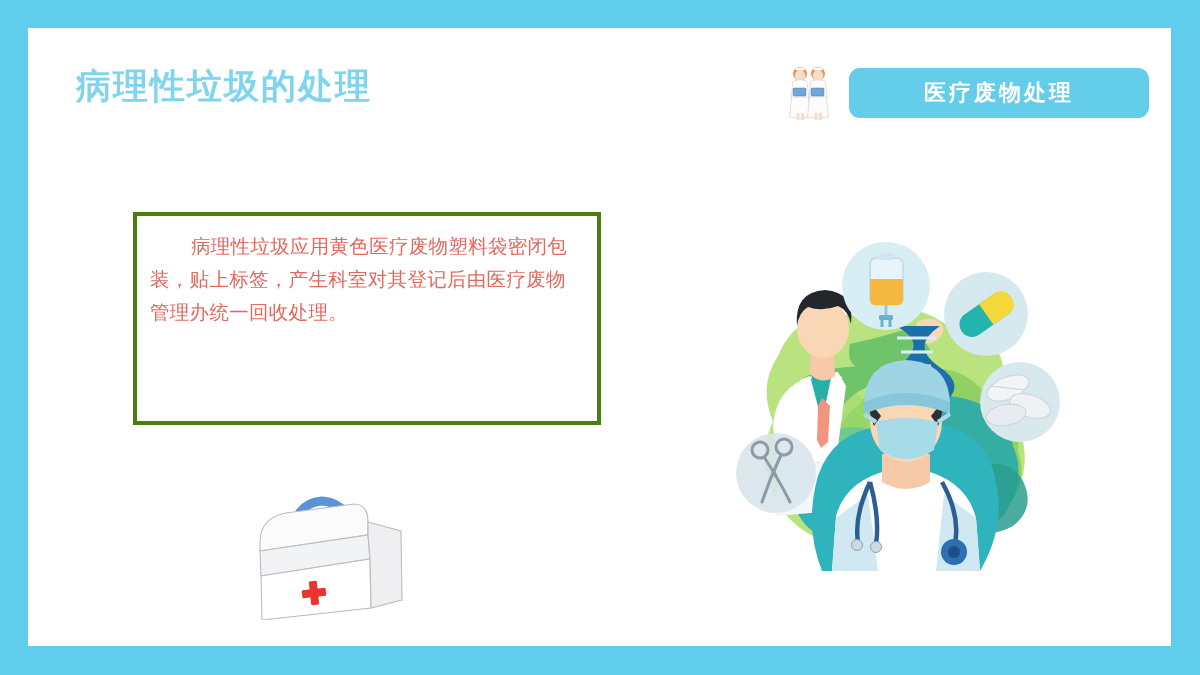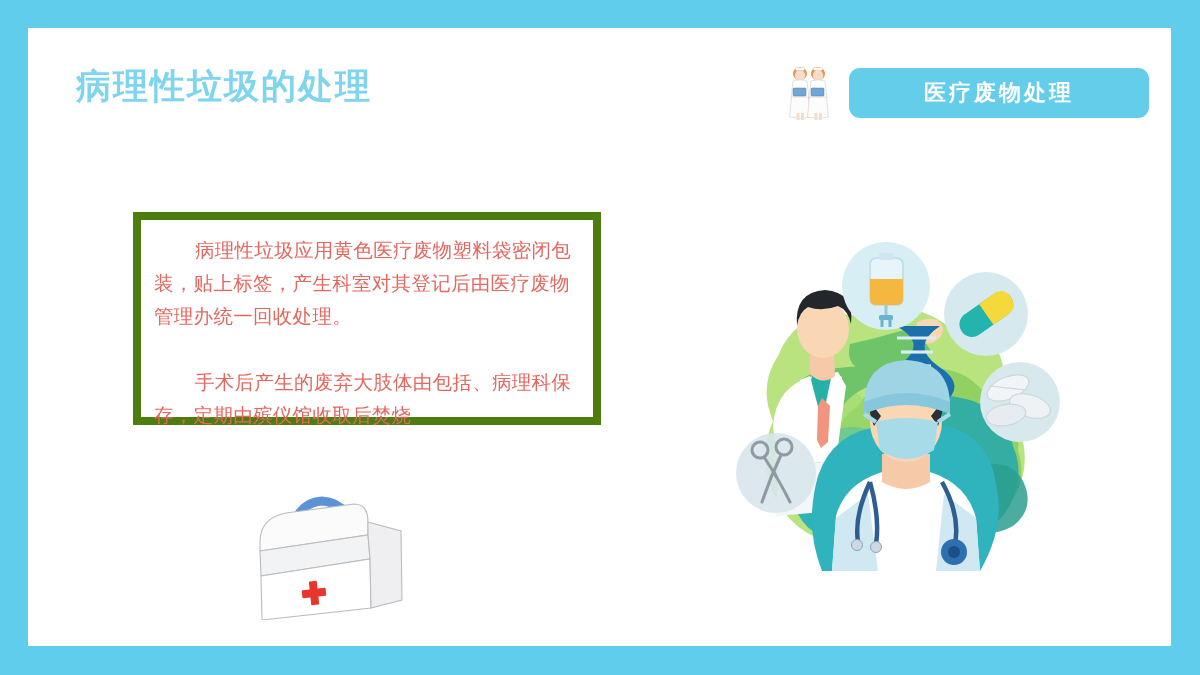--- a/index.html
+++ b/index.html
@@ -73,21 +73,21 @@
     letter-spacing: 3px;
   }
 
   
   .text-box {
     position: absolute;
     left: 105px;
     top: 184px;
     width: 468px;
     height: 213px;
-    border: 8px solid #4d7c0f;
+    border: 4px solid #4d7c0f;
     box-sizing: border-box;
     background: #ffffff;
     padding: 14px 13px 10px 13px;
   }
 
   .para {
     color: #e4675f;
     font-size: 19.5px;
     line-height: 33px;
     text-indent: 2.1em;
@@ -149,21 +149,20 @@
         <rect x="34" y="49" width="3" height="7" fill="#f6ddc7"></rect>
       </svg>
 
       <div class="section-badge">
         <span>医疗废物处理</span>
       </div>
     </div>
 
     <div class="text-box">
       <p class="para">病理性垃圾应用黄色医疗废物塑料袋密闭包装，贴上标签，产生科室对其登记后由医疗废物管理办统一回收处理。</p>
-      <p class="para">手术后产生的废弃大肢体由包括、病理科保存，定期由殡仪馆收取后焚烧</p>
     </div>
 
     <div class="kit-wrap">
       <svg viewBox="0 0 170 140" width="170" height="140">
 
         <path d="M41 70 Q41 23 72 21 Q103 23 103 66" fill="none" stroke="#5b93d6" stroke-width="9" stroke-linecap="round"></path>
         <path d="M47 70 Q47 29 72 27.5 Q97 29 97 66" fill="none" stroke="#ffffff" stroke-width="3" stroke-linecap="round"></path>
 
         <path d="M10 62 Q10 38 36 33 L104 24 Q118 24 118 42 L118 55 L10 71 Z" fill="#fbfbfb" stroke="#b9bcc0" stroke-width="1.1"></path>
 

